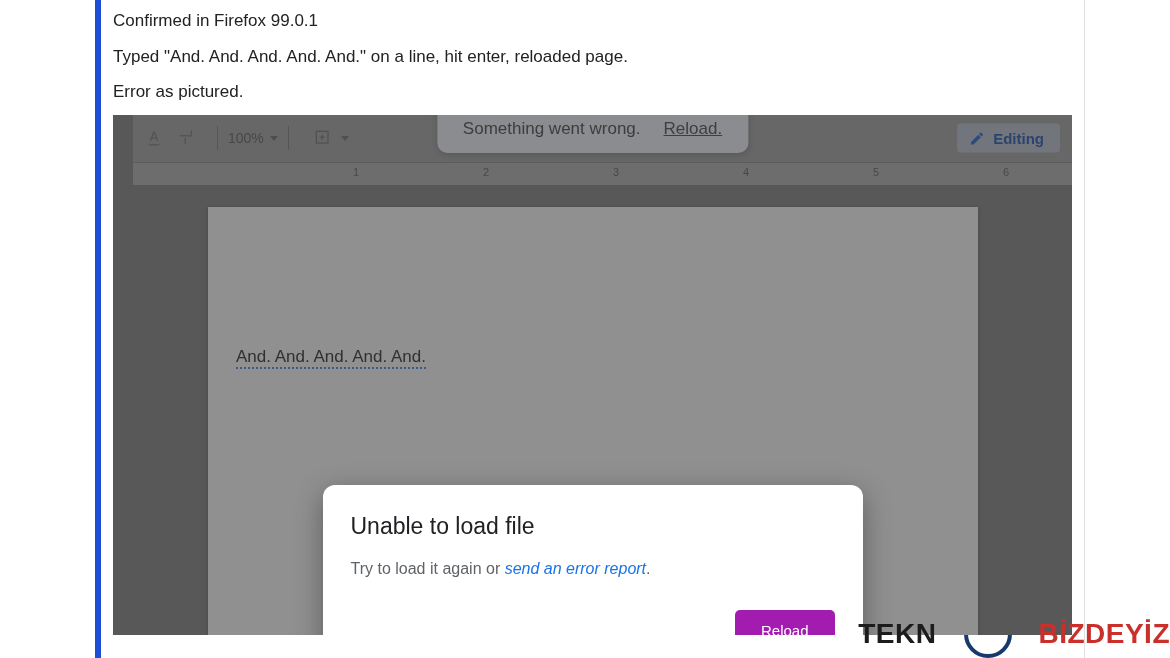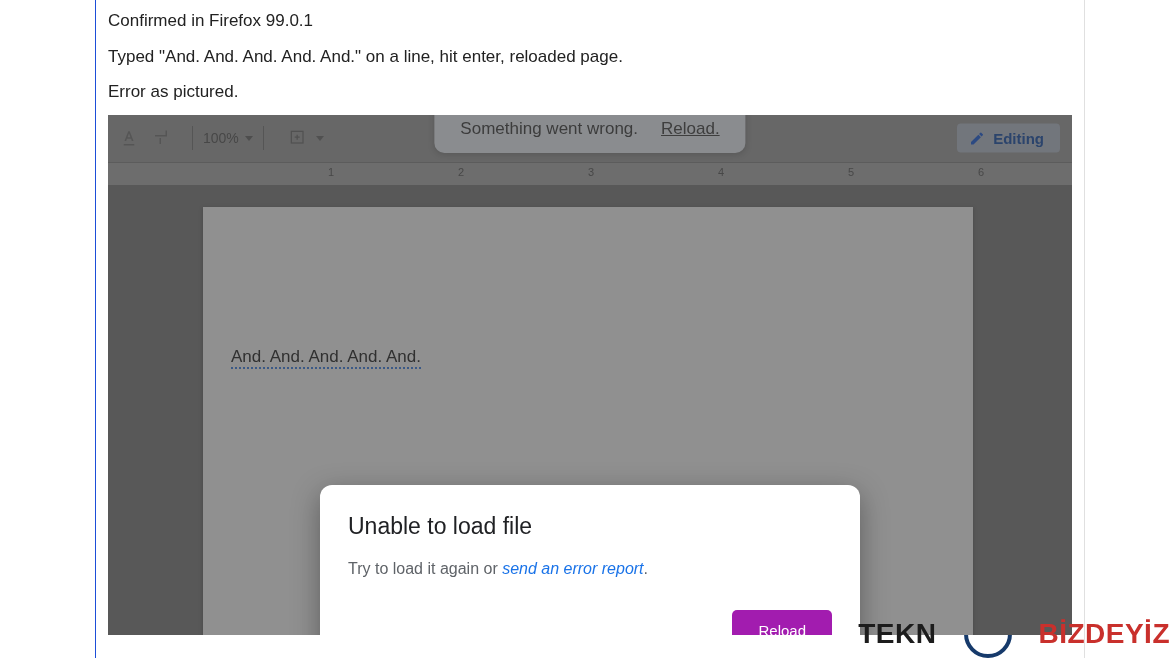--- a/index.html
+++ b/index.html
@@ -5,39 +5,40 @@
   * { box-sizing: border-box; margin: 0; padding: 0; }
   body {
     font-family: Arial, Helvetica, sans-serif;
     background: #fff;
     width: 1170px;
     height: 658px;
     overflow: hidden;
     position: relative;
   }
   .outer {
-    border-left: 1px solid #1d4ed8;
+    border-left: 6px solid #1d4ed8;
     border-right: 1px solid #e0e0e0;
     margin: 0 85px 0 95px;
     height: 100%;
     position: relative;
     padding: 8px 12px 0 12px;
   }
   .comment-text {
     font-size: 17px;
     color: #222;
     line-height: 1.5;
     margin-bottom: 10px;
   }
   .screenshot {
     position: relative;
     width: 100%;
     height: 520px;
     background: #7a7a7a;
     overflow: hidden;
+    padding-left: 20px;
   }
   
   .toolbar-row {
     height: 48px;
     background: rgba(255,255,255,0.25);
     display: flex;
     align-items: center;
     padding: 0 10px;
     position: relative;
     border-bottom: 1px solid rgba(0,0,0,0.15);

